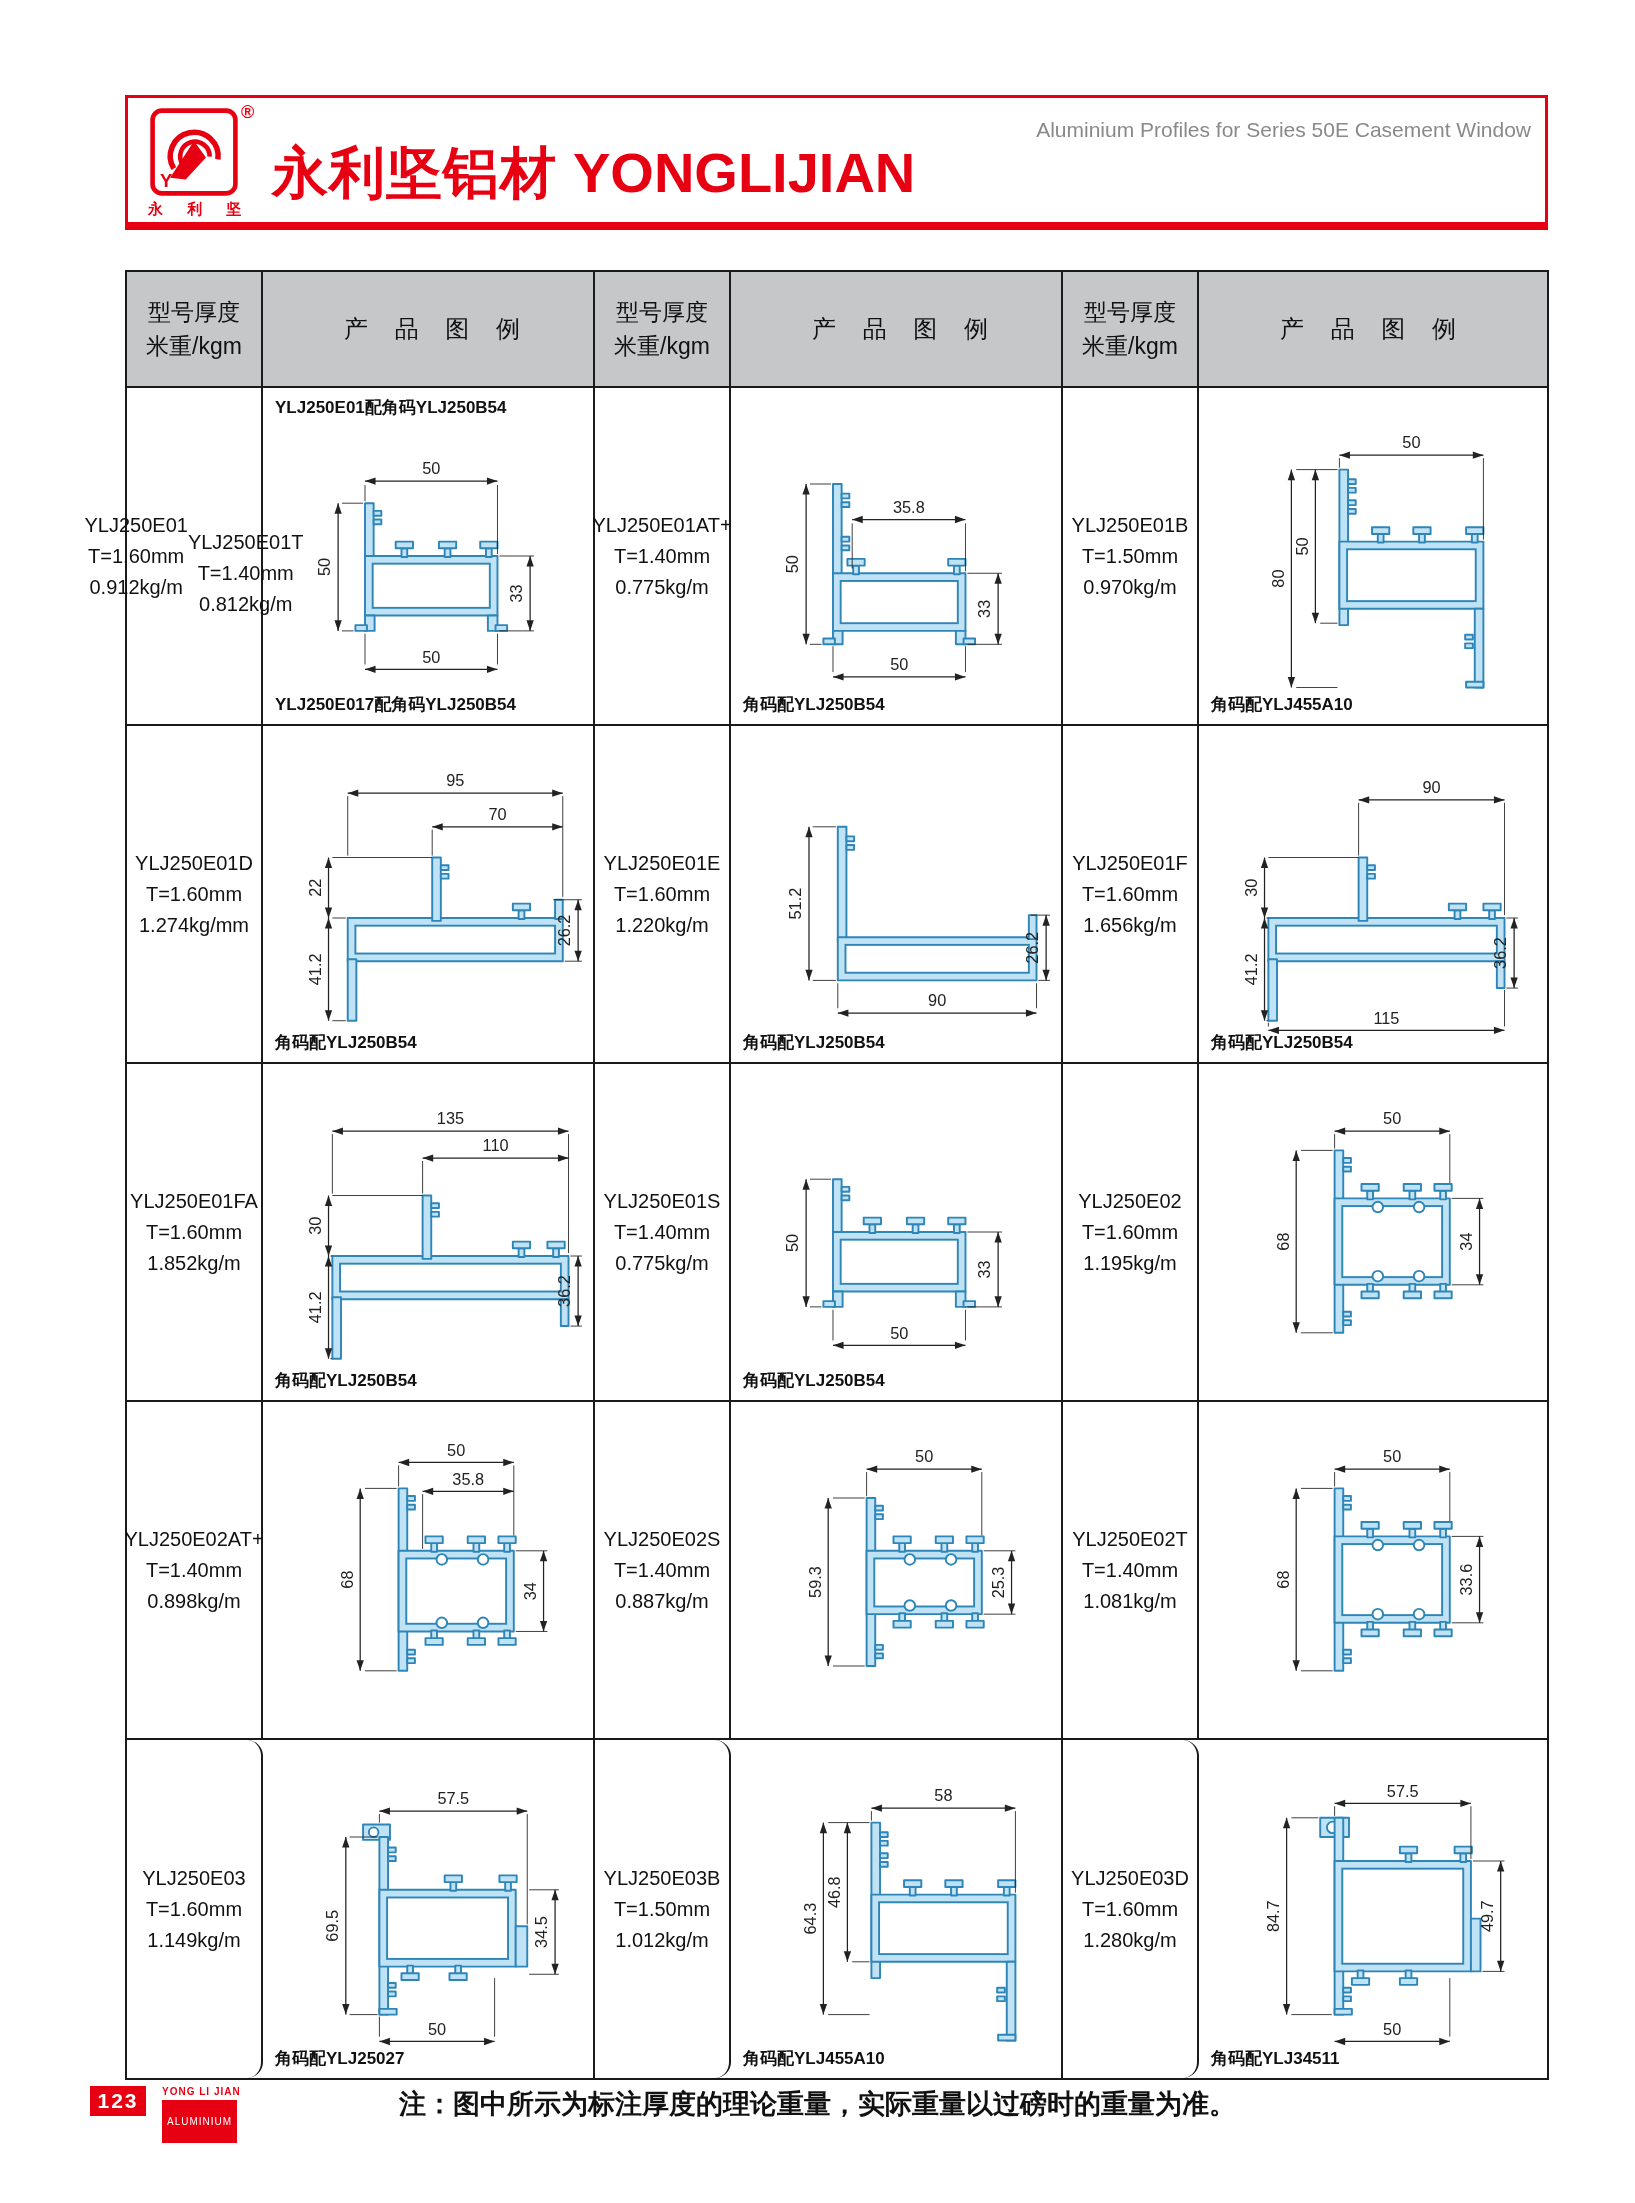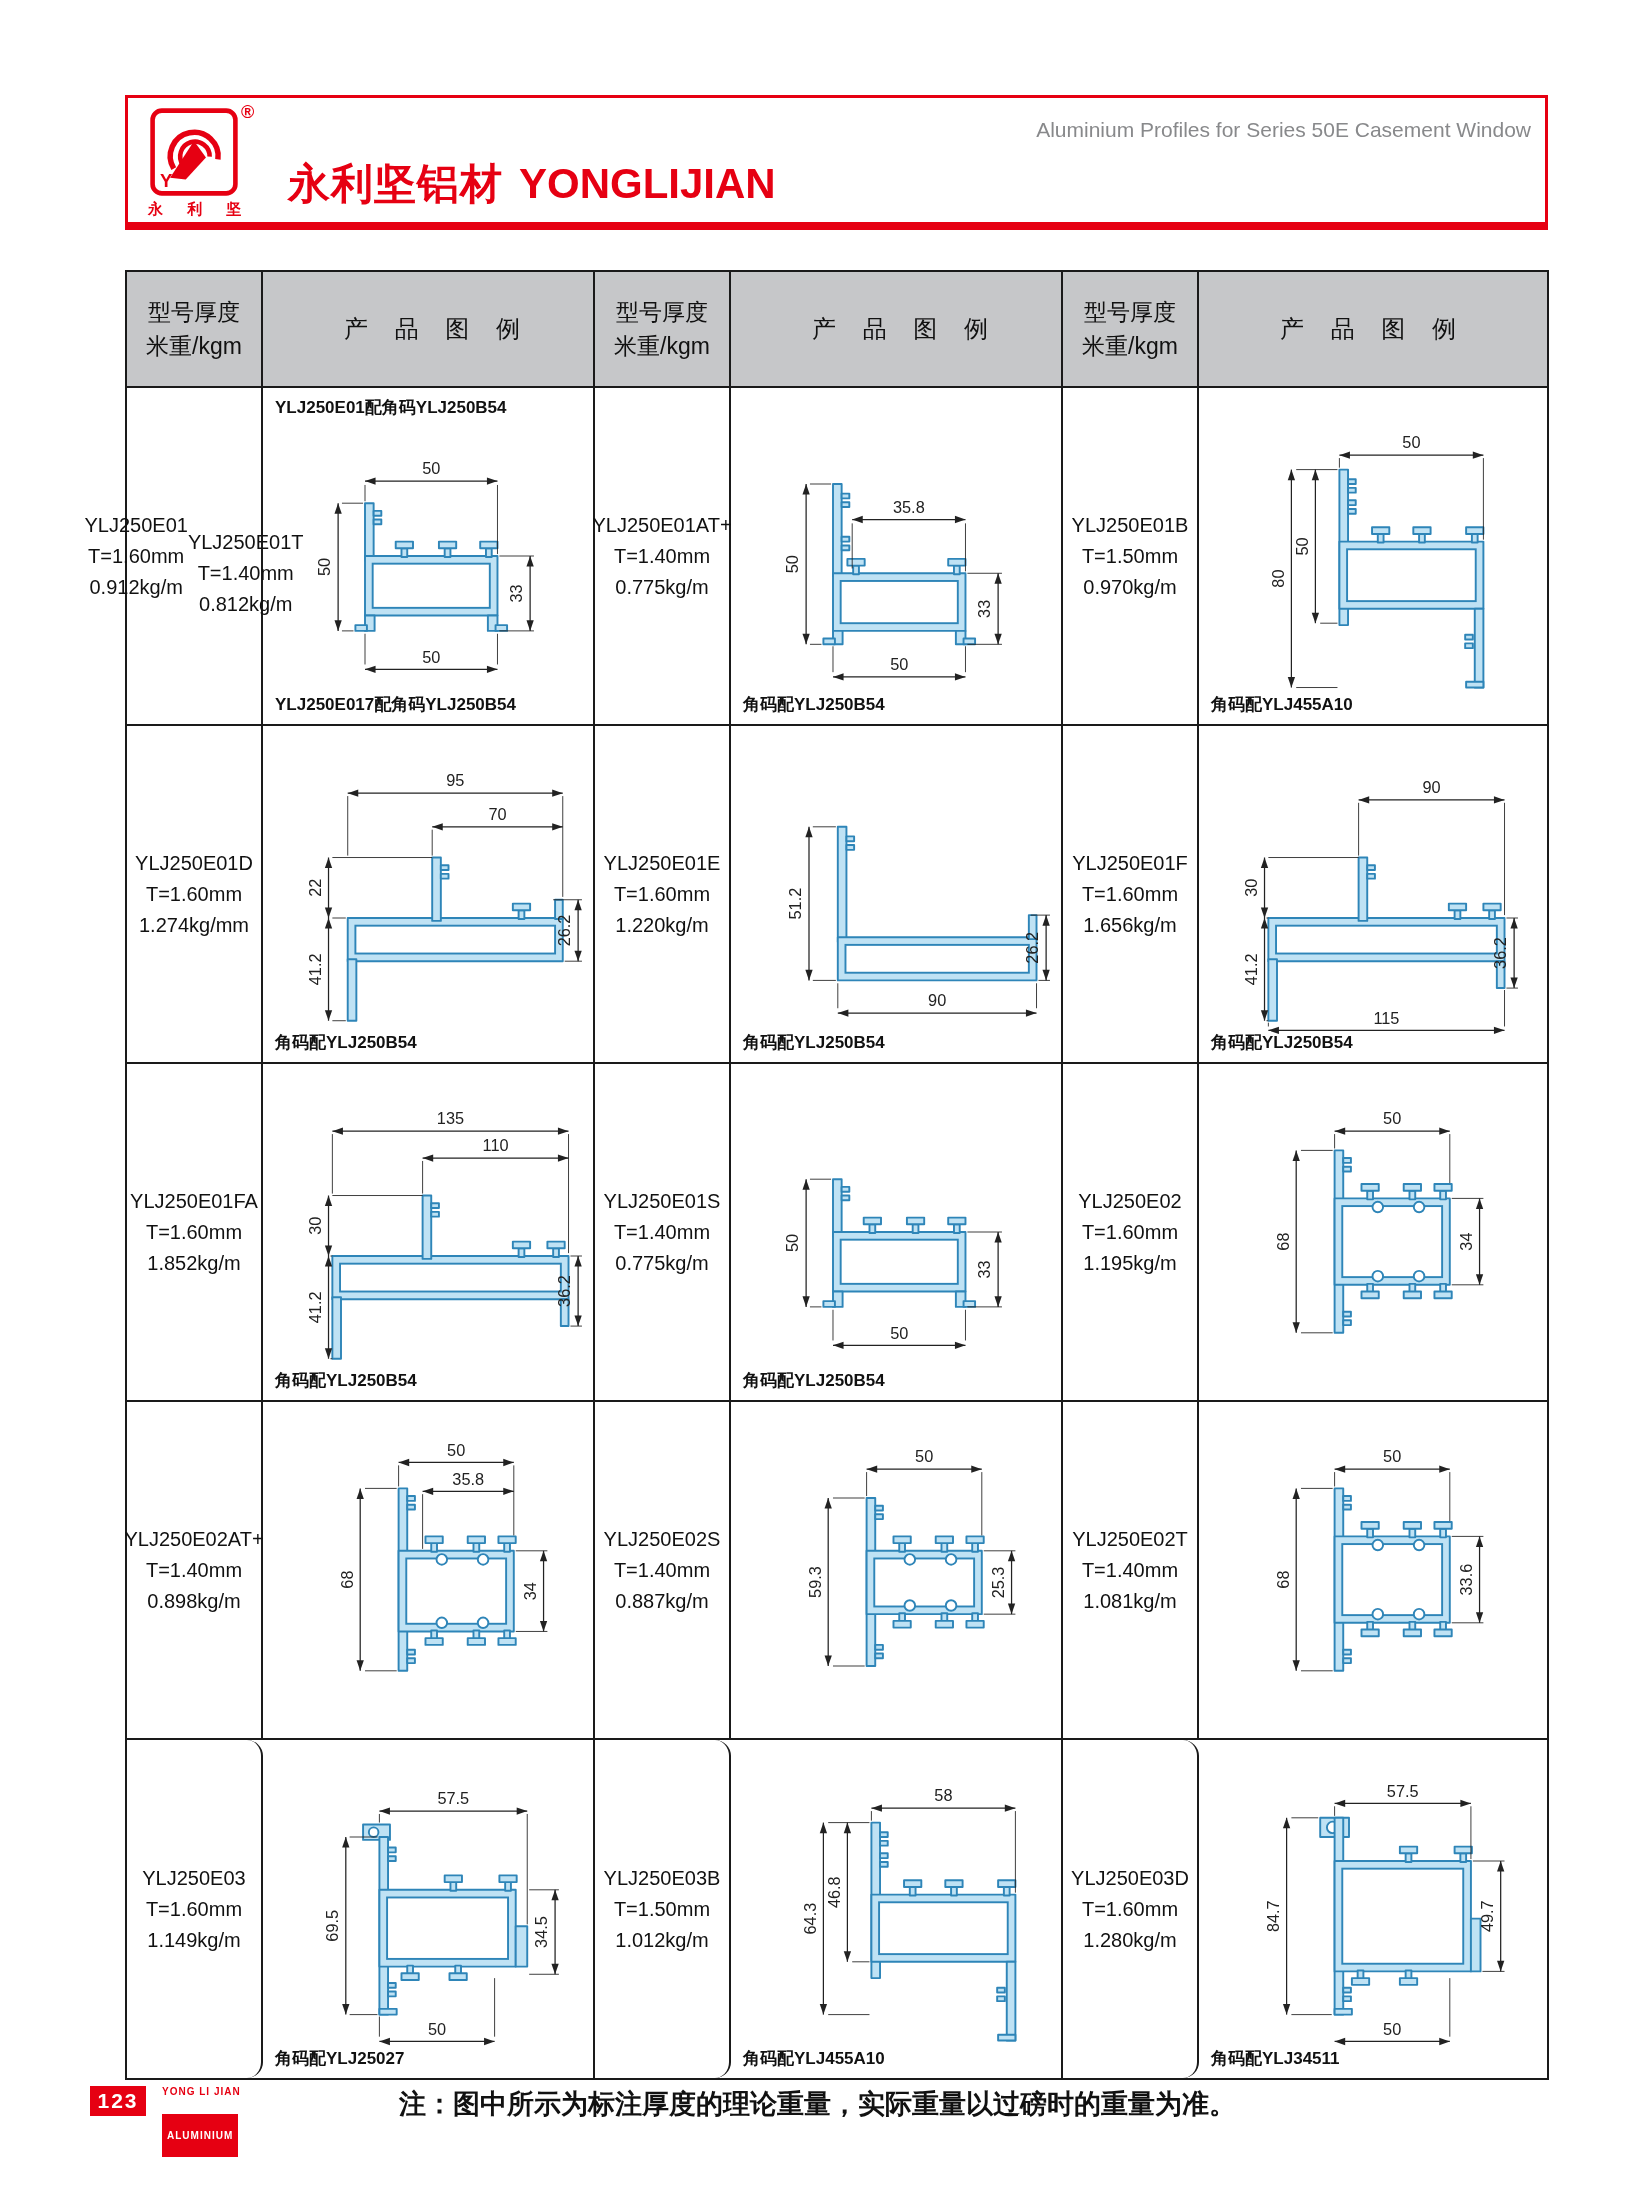--- a/index.html
+++ b/index.html
@@ -10,21 +10,21 @@
   
   .header{
     position:absolute;left:125px;top:95px;width:1423px;height:135px;box-sizing:border-box;
     border:3px solid #e60012;border-bottom:8px solid #e60012;background:#fff;
   }
   .logo-wrap{position:absolute;left:20px;top:6px;width:130px;height:120px;}
   .logo-wrap svg{position:absolute;left:0;top:2px;}
   .reg{position:absolute;left:93px;top:-2px;font-size:18px;color:#e60012;font-weight:bold;}
   .logo-chars{position:absolute;left:0px;top:96px;width:92px;text-align:center;
     font-size:15px;letter-spacing:10px;color:#e60012;font-weight:bold;white-space:nowrap;}
-  .company{position:absolute;left:160px;bottom:10px;font-size:42px;font-weight:bold;
+  .company{position:absolute;left:144px;bottom:10px;font-size:56px;font-weight:bold;
     color:#e60012;white-space:nowrap;letter-spacing:1px;}
   .company .en{margin-left:16px;letter-spacing:0;}
   .titles{position:absolute;right:14px;top:8px;text-align:right;}
   .title-cn{font-size:38px;font-weight:bold;color:#57585a;letter-spacing:3px;}
   .title-en{font-size:21px;color:#88898b;margin-top:12px;}
   
   .group{
     position:absolute;top:270px;width:488px;box-sizing:border-box;
     border:2px solid #1a1a1a;background:#fff;
     display:grid;grid-template-columns:136px 1fr;grid-template-rows:116px repeat(5,338px);
@@ -50,21 +50,21 @@
   .pc{fill:#ffffff;stroke:#2e85b8;stroke-width:2;}
   .dl{stroke:#222;stroke-width:1.3;}
   .dx{stroke:#222;stroke-width:0.9;}
   .dt{font:17px "Liberation Sans","DejaVu Sans",sans-serif;fill:#222;}
   .ar{fill:#222;}
   
   .page-badge{position:absolute;left:90px;top:2086px;width:56px;height:30px;background:#e60012;
     color:#fff;font-size:21px;font-weight:bold;display:flex;align-items:center;justify-content:center;letter-spacing:2px;}
   .brand-mini{position:absolute;left:162px;top:2086px;}
   .bm1{font-size:10px;font-weight:bold;color:#e60012;letter-spacing:1px;}
-  .bm2{display:inline-block;font-size:10px;font-weight:bold;color:#fff;background:#e60012;padding:16px 5px;margin-top:17px;letter-spacing:1px;}
+  .bm2{display:inline-block;font-size:10px;font-weight:normal;color:#fff;background:#e60012;padding:16px 5px;margin-top:3px;letter-spacing:1px;}
   .foot-note{position:absolute;left:0;top:2086px;width:100%;text-align:center;
     font-size:27px;font-weight:bold;color:#111;}
 </style>
 </head>
 <body>
 
 <div class="header">
   <div class="logo-wrap">
     <svg width="92" height="92" viewBox="0 0 100 100">
       <rect x="5" y="5" width="90" height="90" rx="10" fill="#fff" stroke="#e60012" stroke-width="5"></rect>

